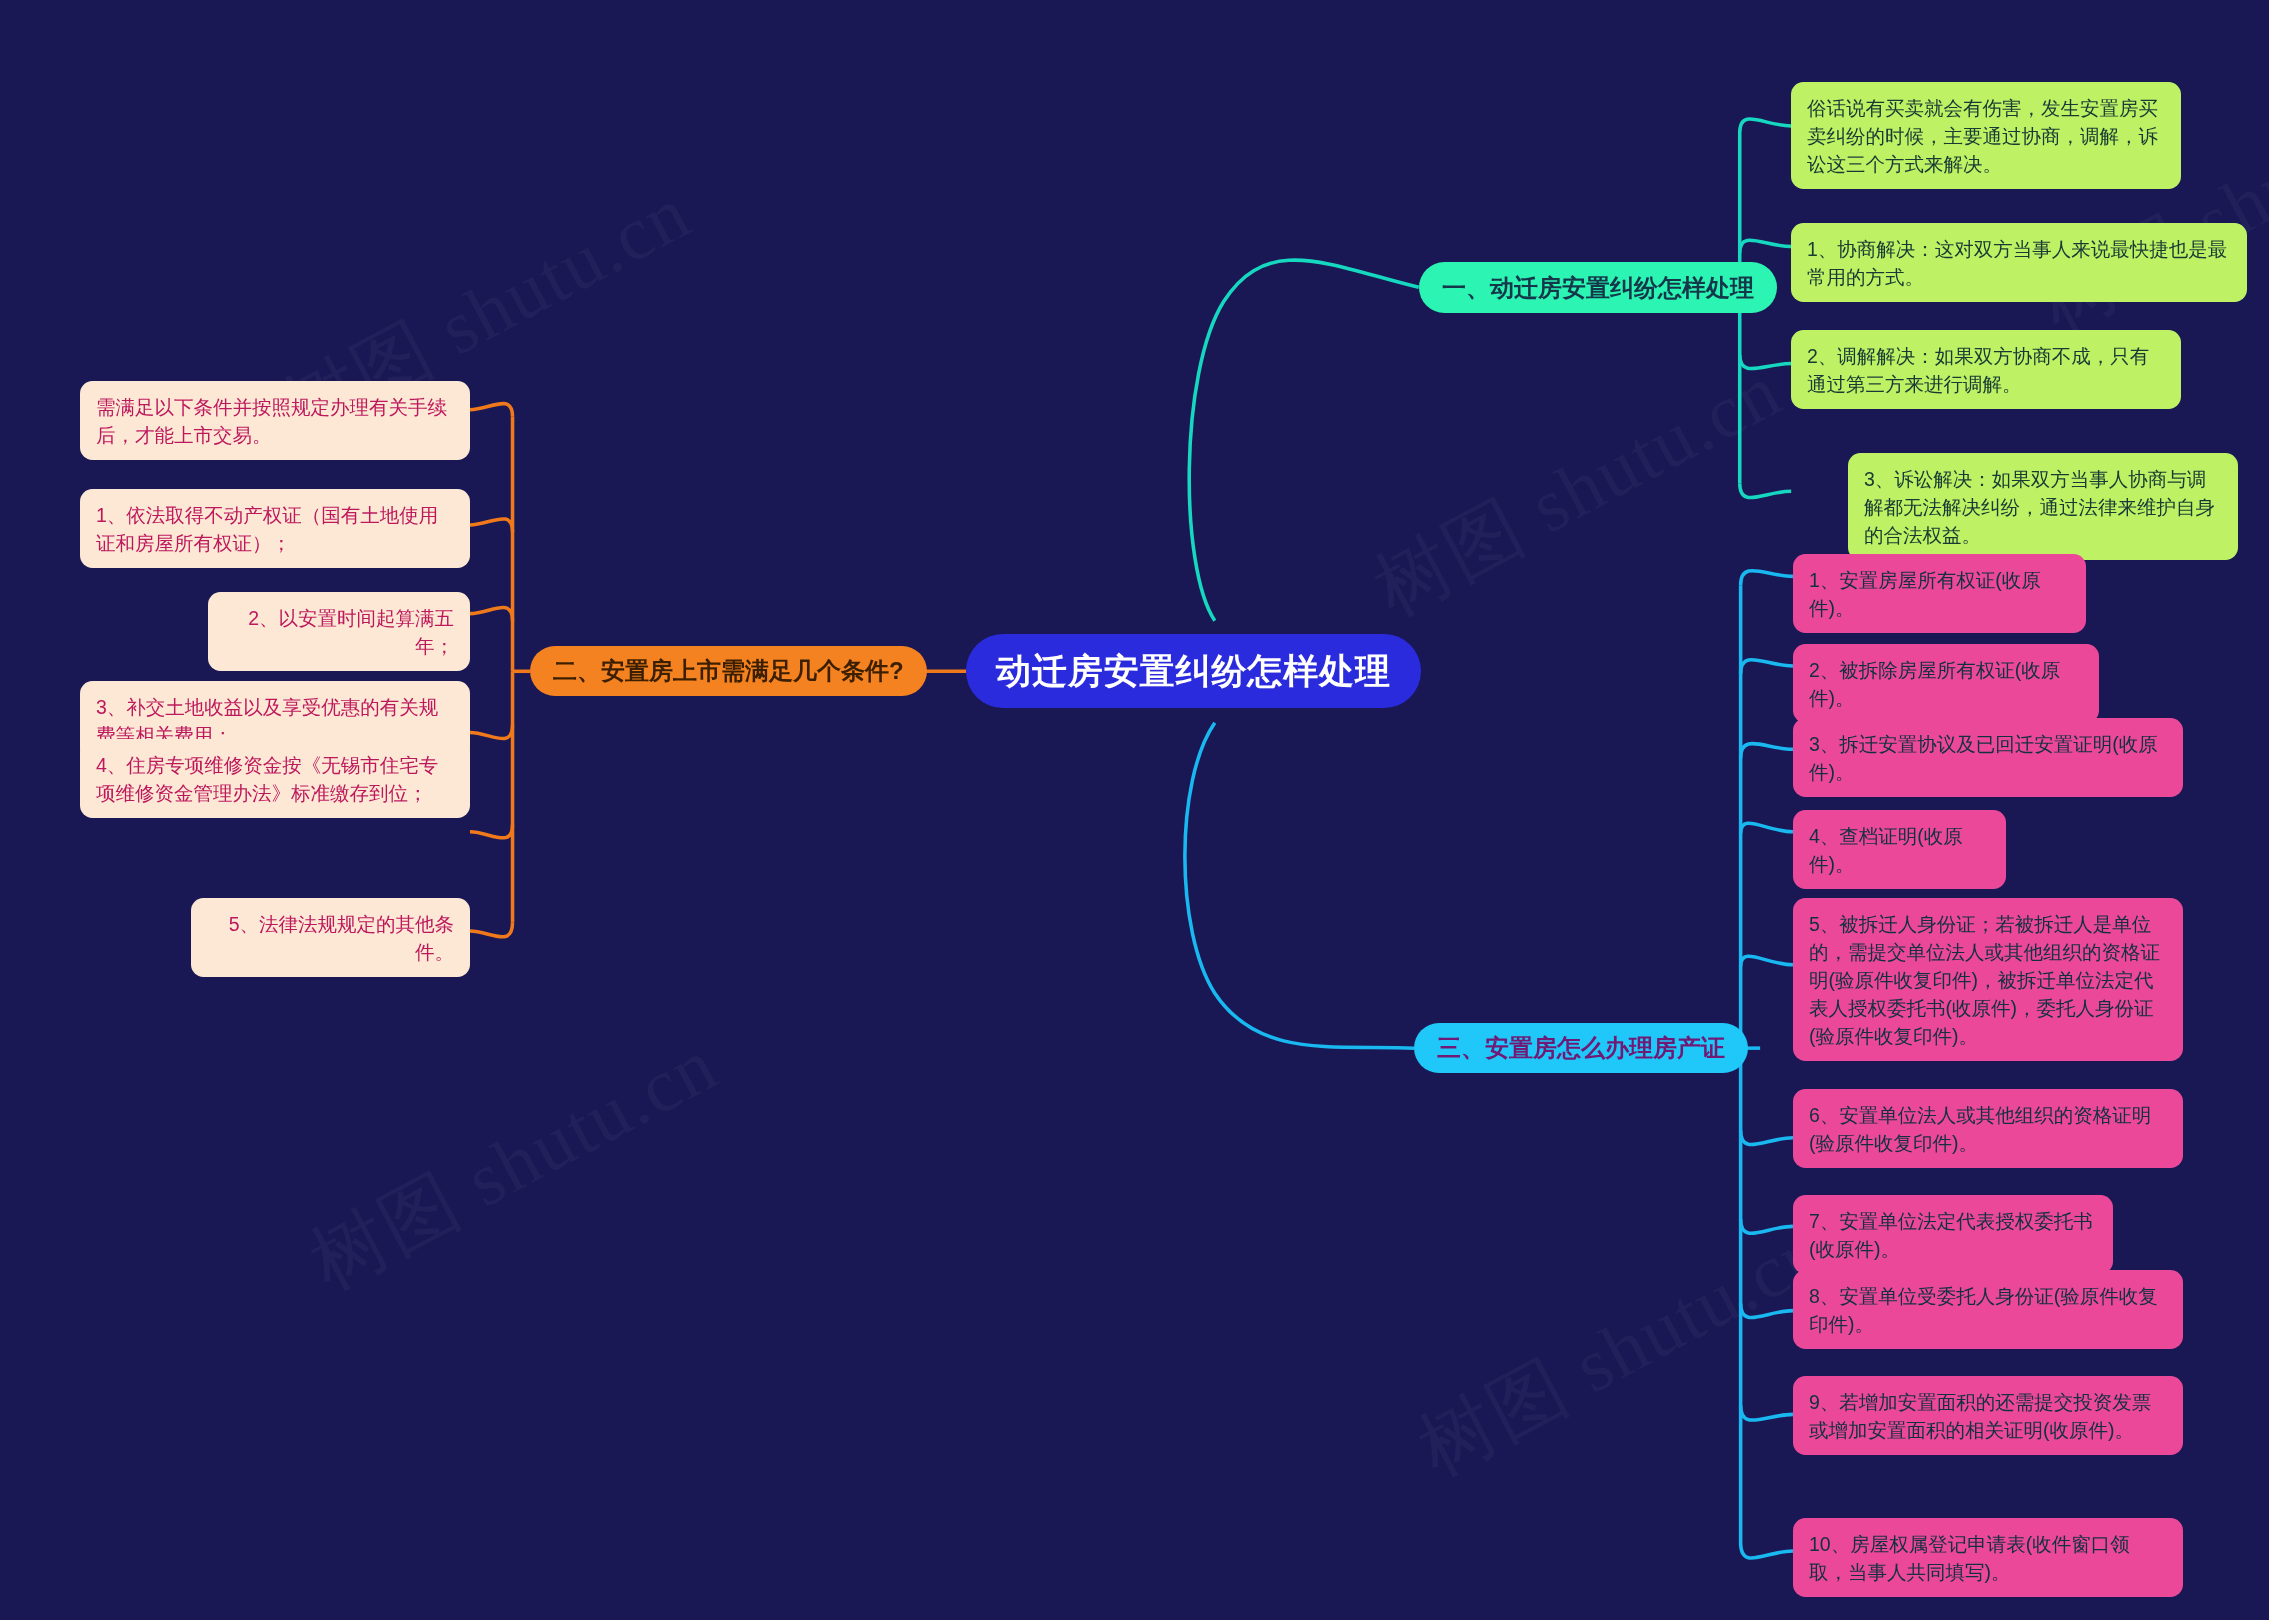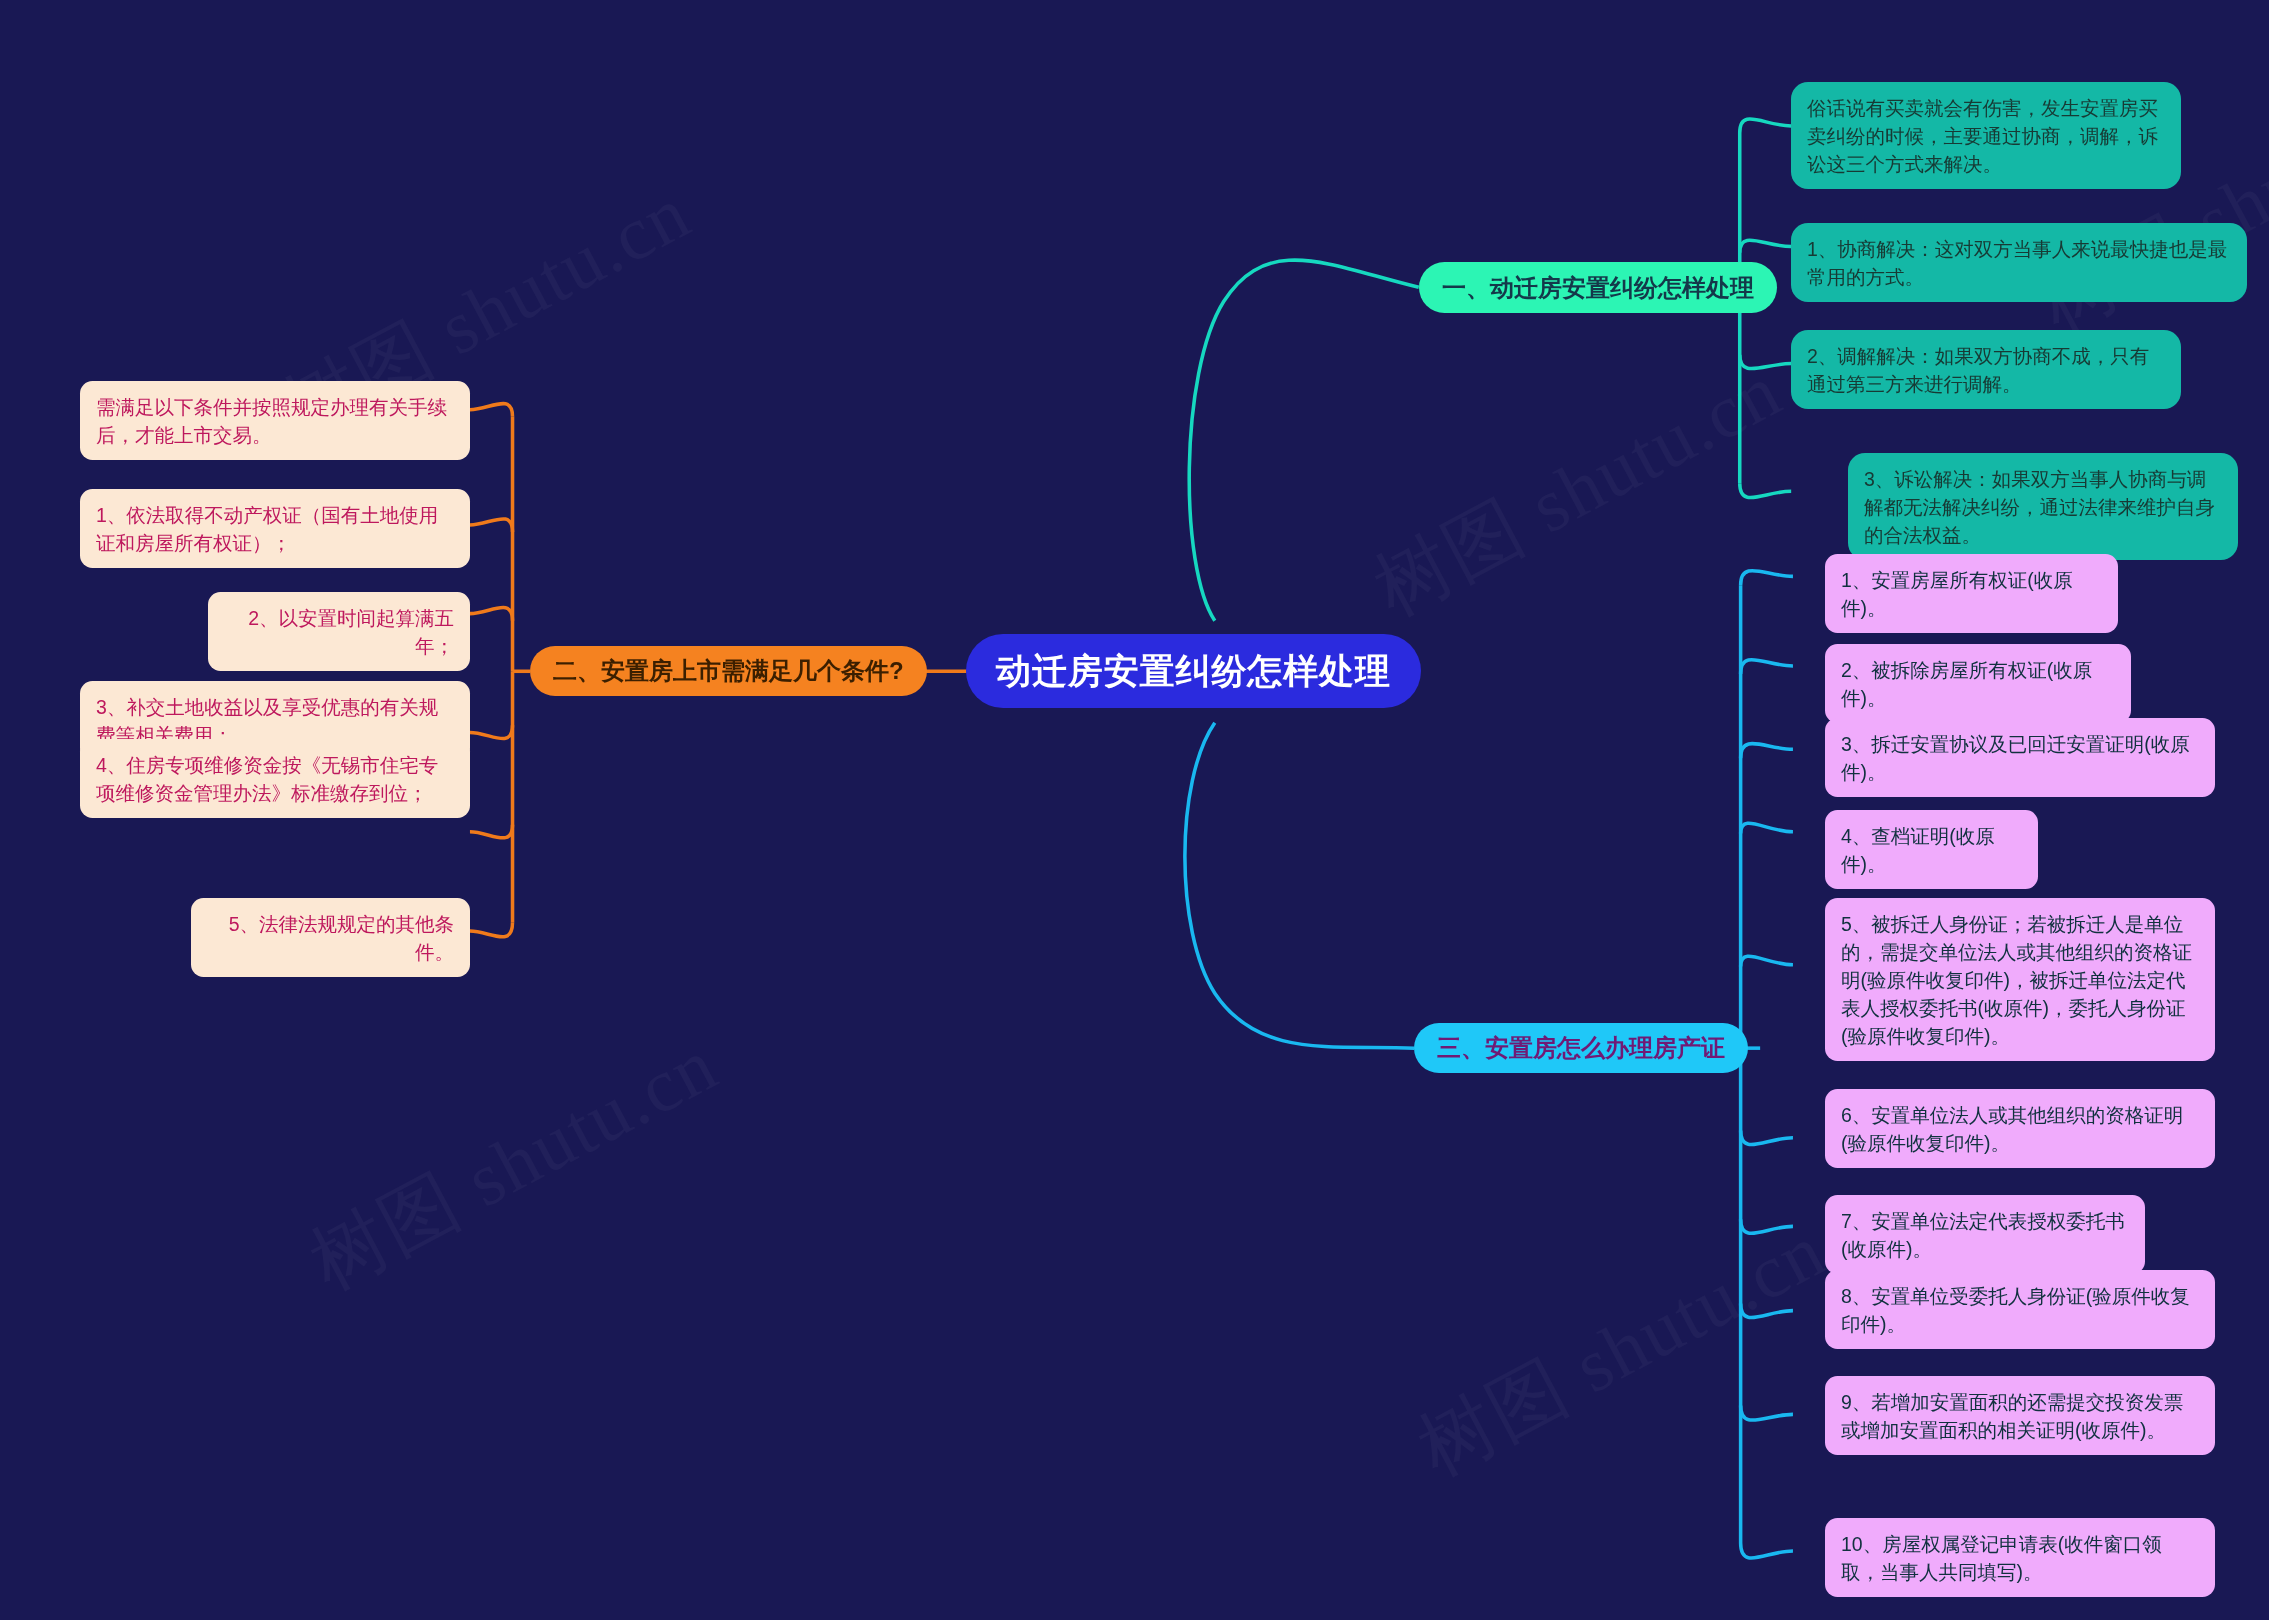--- a/index.html
+++ b/index.html
@@ -72,23 +72,23 @@
   .leaf {
     border-radius: 12.4px;
     font-size: 19.5px;
     line-height: 1.44;
     padding: 11.5px 16px;
     display: block;
     box-sizing: border-box;
     z-index: 4;
     color: #16323f;
   }
-  .leaf.l1 { background: #14b8a6; color: #173a34; border-radius: 17px; }
+  .leaf.l1 { background: #bef264; color: #173a34; }
   .leaf.l2 { background: #FCE8D4; color: #be185d; }
-  .leaf.l3 { background: #f0abfc; color: #11313f; margin-left: 32px; }
+  .leaf.l3 { background: #ec4899; color: #11313f; }
   .leaf.right-txt  { text-align: right; }
 </style>
 </head>
 <body>
 
 <div id="canvas">
 
   <div class="wm" style="left:266px; top:372px;">树图 shutu.cn</div>
   <div class="wm" style="left:293px; top:1224px;">树图 shutu.cn</div>
   <div class="wm" style="left:1357px; top:550px;">树图 shutu.cn</div>

